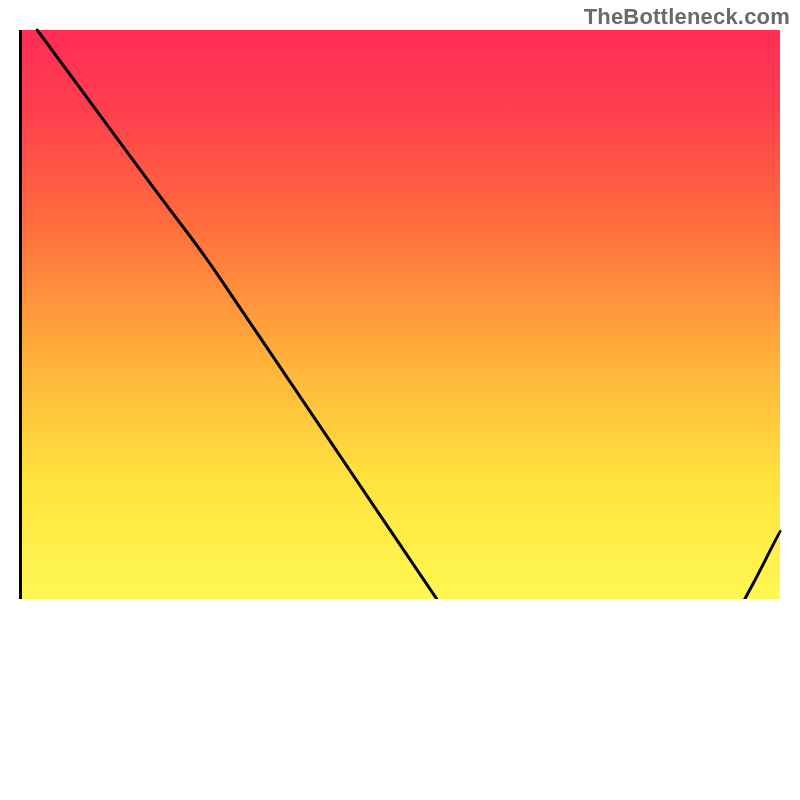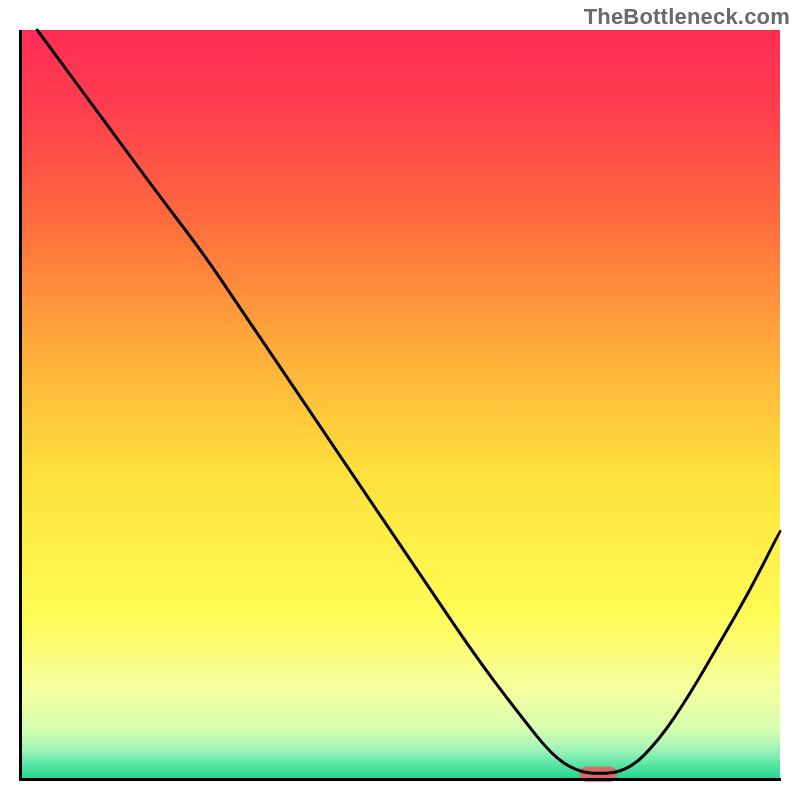--- a/index.html
+++ b/index.html
@@ -6,21 +6,21 @@
     margin: 0;
     padding: 0;
     width: 800px;
     height: 800px;
     background: #ffffff;
     font-family: Arial, Helvetica, sans-serif;
   }
   .stage {
     position: relative;
     width: 800px;
-    height: 800px;
+    height: 599px;
     overflow: hidden;
   }
   .watermark {
     position: absolute;
     top: 4px;
     right: 10px;
     color: #6a6a6a;
     font-size: 22px;
     font-weight: 600;
     letter-spacing: 0.2px;

